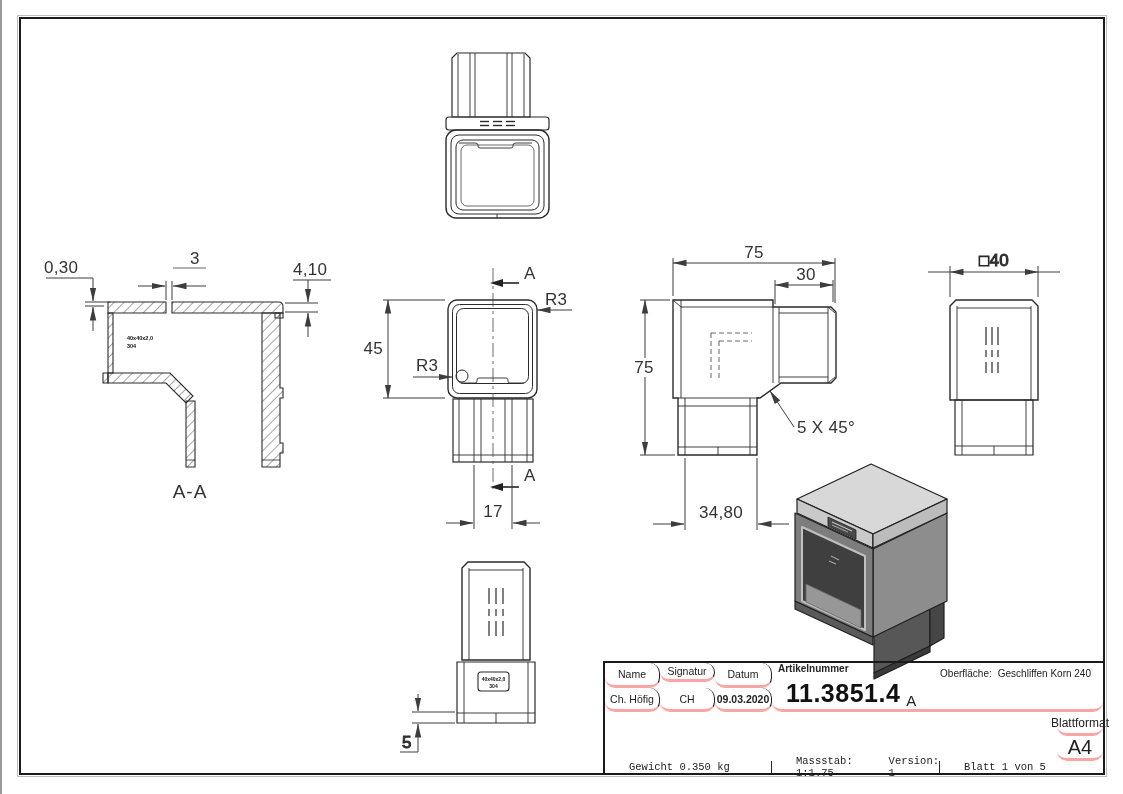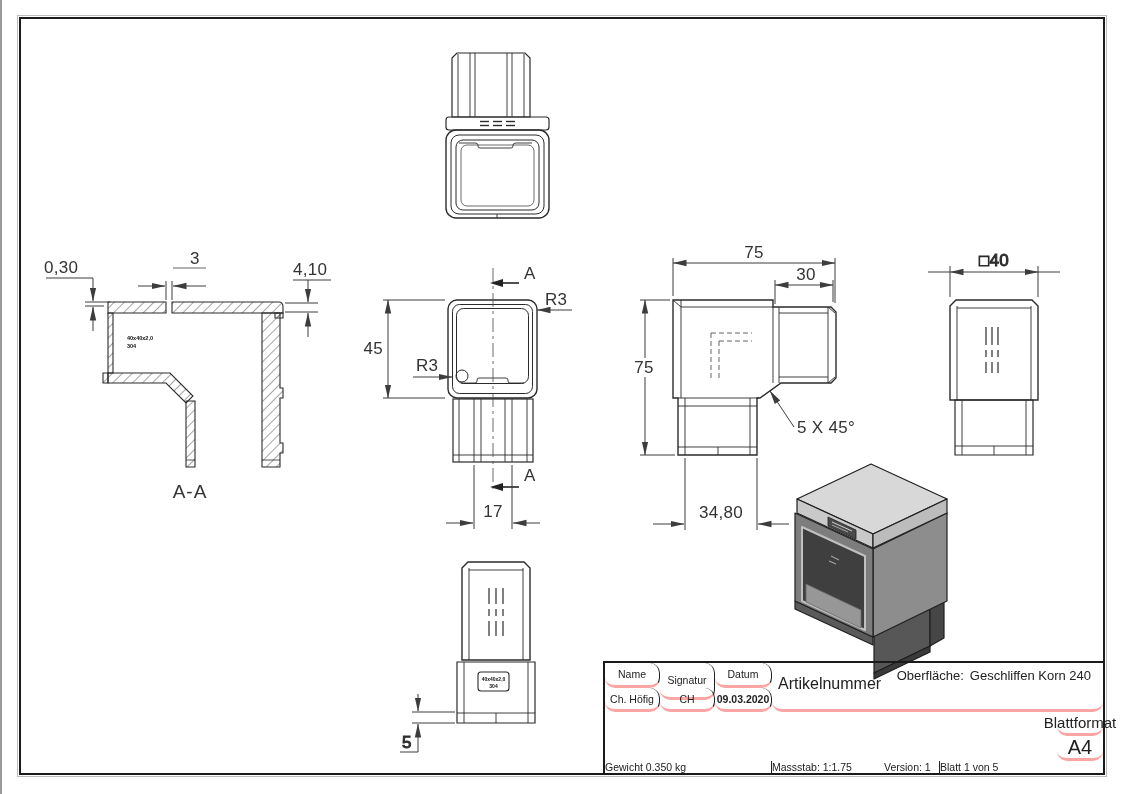--- a/index.html
+++ b/index.html
@@ -14,28 +14,28 @@
   .seclab{font-size:19px;letter-spacing:1px;}
   .cutlab{font-size:17px;}
   .tiny{font-size:5.5px;font-weight:bold;fill:#111;}
   .badge-tiny{font-size:5px;font-weight:bold;fill:#111;}
   
   #tblock{position:absolute;left:603px;top:661px;width:502px;height:114px;box-sizing:border-box;
           border:2px solid #1a1a1a;color:#222;}
   .tc{position:absolute;box-sizing:border-box;font-size:10.5px;color:#222;}
   .br{border-right:1px solid #222;} .bb{border-bottom:3px solid #fca5a5;border-radius:10px;}
   .cen{display:flex;align-items:center;justify-content:center;}
-  .lft{display:flex;align-items:center;padding-left:0;}
-  .artlabel{position:absolute;left:6px;top:12px;font-size:16px;}
+  .lft{display:flex;align-items:center;padding-left:24px;font-family:Liberation Mono, monospace;}
+  .artlabel{position:absolute;left:6px;top:0;font-size:10px;font-weight:bold;}
   .artnum{position:absolute;left:14px;top:16px;font-size:25px;font-weight:bold;letter-spacing:.5px;color:#111;}
   .rev{font-size:15px;font-weight:normal;margin-left:6px;position:relative;top:4px;color:#222;}
-  .oberflaeche{position:absolute;right:12px;top:5px;font-size:13px;text-align:right;}
+  .oberflaeche{position:absolute;right:12px;top:5px;font-size:10px;text-align:right;}
   .oberflaeche span{margin-left:6px;}
   .wk1{position:absolute;left:8px;top:6px;} .wk2{position:absolute;left:8px;top:28px;}
-  .bf-label{font-size:15px;} .bf-val{font-size:20px;}
+  .bf-label{font-size:12px;} .bf-val{font-size:20px;}
   .ms-gap{margin-left:32px;}
 </style>
 </head>
 <body>
 
 <div id="page">
   <div id="left-edge"></div>
   <div id="frame"></div>
 
   <svg width="1123" height="794" viewBox="0 0 1123 794">
@@ -337,28 +337,29 @@
       <line x1="832" y1="522" x2="852" y2="531" stroke="#cfcfcf" stroke-width="1"></line>
       <line x1="832" y1="525" x2="848" y2="532" stroke="#b5b5b5" stroke-width="0.8"></line>
 
       <line x1="831" y1="556" x2="839" y2="560" stroke="#b5b5b5" stroke-width="1"></line>
       <line x1="829" y1="561" x2="836" y2="564" stroke="#b5b5b5" stroke-width="1"></line>
     </g>
   </svg>
 
   <div id="tblock">
     <div class="tc cen br bb" style="left:0;top:0;width:55px;height:25px;">Name</div>
-    <div class="tc cen br bb" style="left:55px;top:0;width:55px;height:37px;">Signatur</div>
+    <div class="tc cen br bb" style="left:55px;top:0;width:55px;height:19px;">Signatur</div>
     <div class="tc cen br bb" style="left:110px;top:0;width:57px;height:25px;">Datum</div>
     <div class="tc cen br bb" style="left:0;top:25px;width:55px;height:24px;">Ch. Höfig</div>
     <div class="tc cen br bb" style="left:55px;top:25px;width:55px;height:24px;">CH</div>
     <div class="tc cen br bb" style="left:110px;top:25px;width:57px;height:24px;font-weight:bold;">09.03.2020</div>
 
     <div class="tc bb" style="left:167px;top:0;width:331px;height:49px;">
       <div class="artlabel">Artikelnummer</div>
+      <div class="artnum"><span>11.3851.4</span><span class="rev">A</span></div>
       <div class="oberflaeche"><b style="font-weight:normal">Oberfläche:</b><span>Geschliffen Korn 240</span></div>
     </div>
 
     <div class="tc cen bb bf-label" style="left:452px;top:49px;width:46px;height:24px;">Blattformat</div>
     <div class="tc cen bb bf-val" style="left:452px;top:73px;width:46px;height:25px;">A4</div>
 
     <div class="tc lft br" style="left:0;top:98px;width:167px;height:12px;">Gewicht 0.350 kg</div>
     <div class="tc lft br" style="left:167px;top:98px;width:168px;height:12px;">
       <span>Massstab: 1:1.75</span>
       <span class="ms-gap">Version: 1</span>

